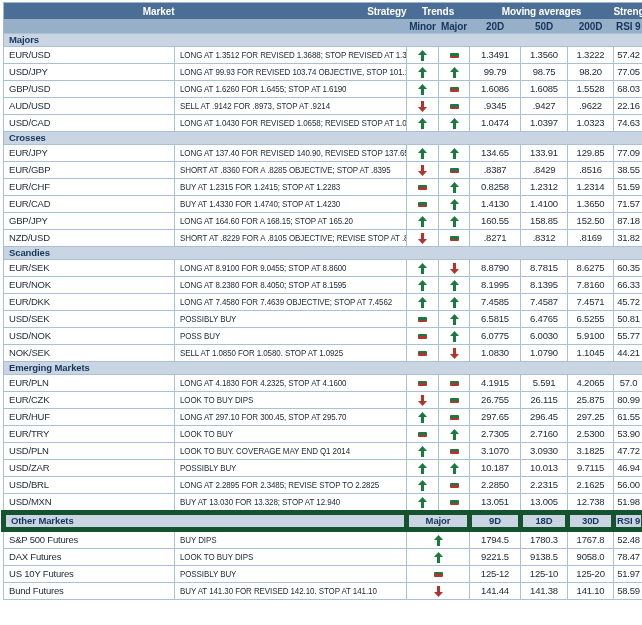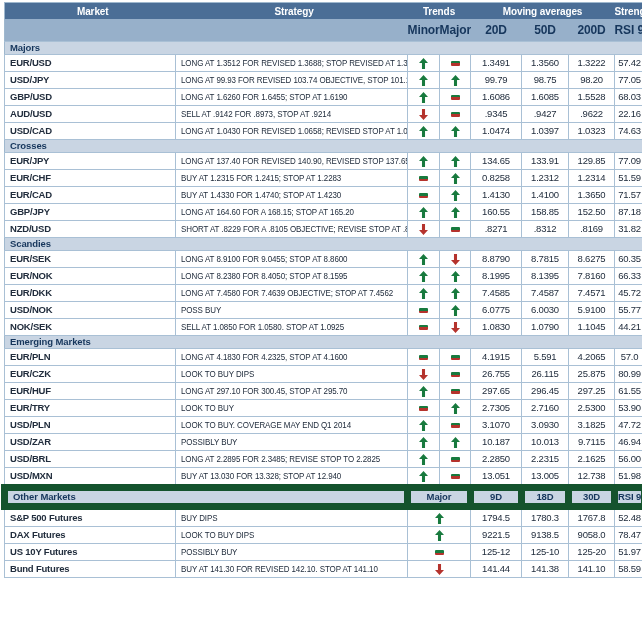--- a/index.html
+++ b/index.html
@@ -1,28 +1,28 @@
 <!DOCTYPE html>
 <html><head>
 <meta charset="utf-8">
 <style>
   html,body{margin:0;padding:0;background:#fff;}
   body{width:642px;height:625px;overflow:hidden;font-family:"Liberation Sans",sans-serif;}
   table{border-collapse:collapse;table-layout:fixed;width:640px;margin:2px 0 0 1px;border:1px solid #9fb8ce;}
   td,th{padding:0;overflow:hidden;white-space:nowrap;vertical-align:middle;}
   tr.h1 th{background:#4b6e96;color:#fff;height:16px;font-size:10px;font-weight:700;letter-spacing:-0.1px;}
-  tr.h1 th.l{text-align:center;padding-left:5px;}
-  tr.h2 th{background:#97b0ca;color:#16365c;height:22px;font-size:12px;font-weight:700;text-align:center;letter-spacing:-0.1px;}
+  tr.h1 th.l{text-align:right;padding-left:5px;}
+  tr.h2 th{background:#97b0ca;color:#16365c;height:14px;font-size:10px;font-weight:700;text-align:center;letter-spacing:-0.1px;}
   tr.section td{background:#c9d5e3;color:#16365c;font-size:9.5px;font-weight:700;height:12px;line-height:12px;
     border-top:1px solid #a9c0d5;border-bottom:1px solid #a9c0d5;letter-spacing:-0.1px;}
   tr.section td.st{text-align:left;padding-left:5px;}
-  tr.section.other td{border:7px solid #14532d;margin-top:28px;}
+  tr.section.other td{border:5px solid #14532d;margin-top:28px;}
   tr.section td.c{text-align:center;}
   tr.data td{border:1px solid #a9c0d5;height:16px;line-height:16px;font-size:9.5px;color:#212d3d;}
-  td.market{padding-left:5px;font-weight:700;letter-spacing:-0.2px;}
+  td.market{padding-left:5px;font-weight:400;letter-spacing:-0.2px;}
   td.strategy{padding-left:5px;}
   td.strategy .sq{display:inline-block;transform:scaleX(0.84);transform-origin:0 50%;letter-spacing:-0.1px;}
   td.t,td.n{text-align:center;letter-spacing:-0.2px;}
   .arr{display:inline-block;line-height:0;}
   .arr.up{color:#187a3e;}
   .arr.down{color:#b5332d;}
   .arr svg{vertical-align:middle;}
   .arr.down svg{transform:rotate(180deg);}
   .eq{display:inline-block;width:9px;height:5px;border-radius:1px;vertical-align:middle;
     background:linear-gradient(to bottom,#187a3e 0 50%,#b5332d 50% 100%);}
@@ -139,20 +139,32 @@
             </svg></span></td>
         <td class="t"><span class="arr up"><svg width="9" height="11" viewBox="0 0 10 12">
               <path fill="currentColor" d="M5 0 10 5.4 6.7 5.4 6.7 12 3.3 12 3.3 5.4 0 5.4Z"></path>
             </svg></span></td>
         <td class="n">134.65</td>
         <td class="n">133.91</td>
         <td class="n">129.85</td>
         <td class="n">77.09</td>
       </tr>
       <tr class="data">
+        <td class="market">EUR/GBP</td>
+        <td class="strategy"><span class="sq">SHORT AT .8360 FOR A .8285 OBJECTIVE; STOP AT .8395</span></td>
+        <td class="t"><span class="arr down"><svg width="9" height="11" viewBox="0 0 10 12">
+              <path fill="currentColor" d="M5 0 10 5.4 6.7 5.4 6.7 12 3.3 12 3.3 5.4 0 5.4Z"></path>
+            </svg></span></td>
+        <td class="t"><span class="eq"></span></td>
+        <td class="n">.8387</td>
+        <td class="n">.8429</td>
+        <td class="n">.8516</td>
+        <td class="n">38.55</td>
+      </tr>
+      <tr class="data">
         <td class="market">EUR/CHF</td>
         <td class="strategy"><span class="sq">BUY AT 1.2315 FOR 1.2415; STOP AT 1.2283</span></td>
         <td class="t"><span class="eq"></span></td>
         <td class="t"><span class="arr up"><svg width="9" height="11" viewBox="0 0 10 12">
               <path fill="currentColor" d="M5 0 10 5.4 6.7 5.4 6.7 12 3.3 12 3.3 5.4 0 5.4Z"></path>
             </svg></span></td>
         <td class="n">0.8258</td>
         <td class="n">1.2312</td>
         <td class="n">1.2314</td>
         <td class="n">51.59</td>
@@ -232,20 +244,32 @@
         <td class="t"><span class="arr up"><svg width="9" height="11" viewBox="0 0 10 12">
               <path fill="currentColor" d="M5 0 10 5.4 6.7 5.4 6.7 12 3.3 12 3.3 5.4 0 5.4Z"></path>
             </svg></span></td>
         <td class="t"><span class="arr up"><svg width="9" height="11" viewBox="0 0 10 12">
               <path fill="currentColor" d="M5 0 10 5.4 6.7 5.4 6.7 12 3.3 12 3.3 5.4 0 5.4Z"></path>
             </svg></span></td>
         <td class="n">7.4585</td>
         <td class="n">7.4587</td>
         <td class="n">7.4571</td>
         <td class="n">45.72</td>
+      </tr>
+      <tr class="data">
+        <td class="market">USD/SEK</td>
+        <td class="strategy"><span class="sq">POSSIBLY BUY</span></td>
+        <td class="t"><span class="eq"></span></td>
+        <td class="t"><span class="arr up"><svg width="9" height="11" viewBox="0 0 10 12">
+              <path fill="currentColor" d="M5 0 10 5.4 6.7 5.4 6.7 12 3.3 12 3.3 5.4 0 5.4Z"></path>
+            </svg></span></td>
+        <td class="n">6.5815</td>
+        <td class="n">6.4765</td>
+        <td class="n">6.5255</td>
+        <td class="n">50.81</td>
       </tr>
       <tr class="data">
         <td class="market">USD/NOK</td>
         <td class="strategy"><span class="sq">POSS BUY</span></td>
         <td class="t"><span class="eq"></span></td>
         <td class="t"><span class="arr up"><svg width="9" height="11" viewBox="0 0 10 12">
               <path fill="currentColor" d="M5 0 10 5.4 6.7 5.4 6.7 12 3.3 12 3.3 5.4 0 5.4Z"></path>
             </svg></span></td>
         <td class="n">6.0775</td>
         <td class="n">6.0030</td>

